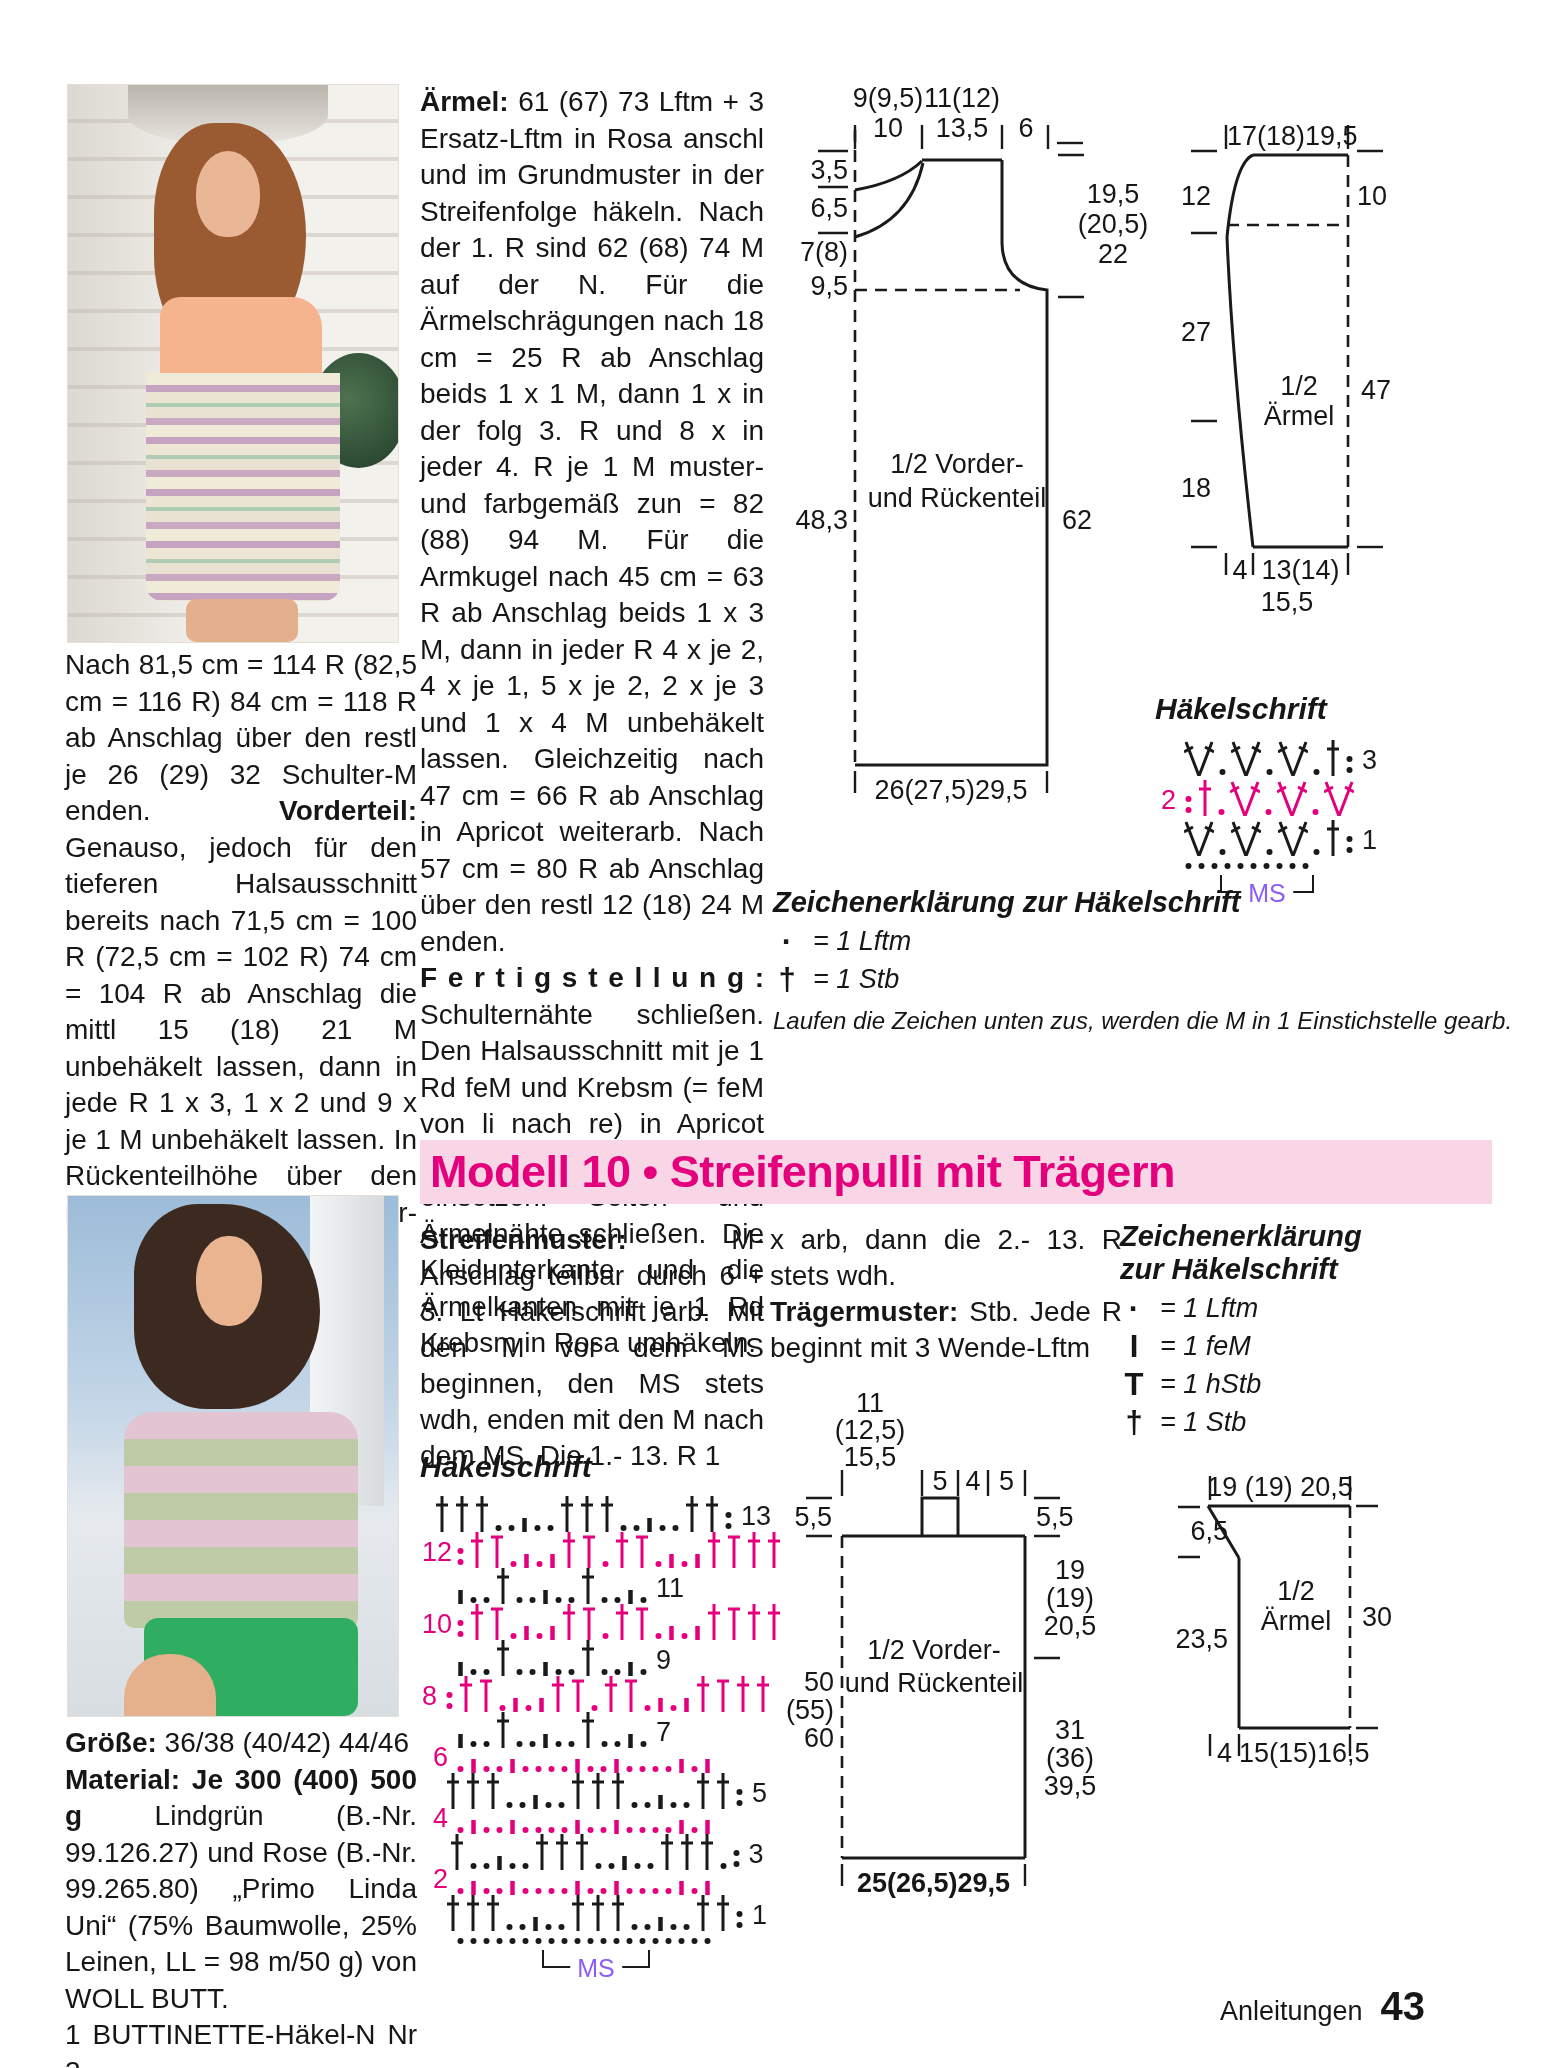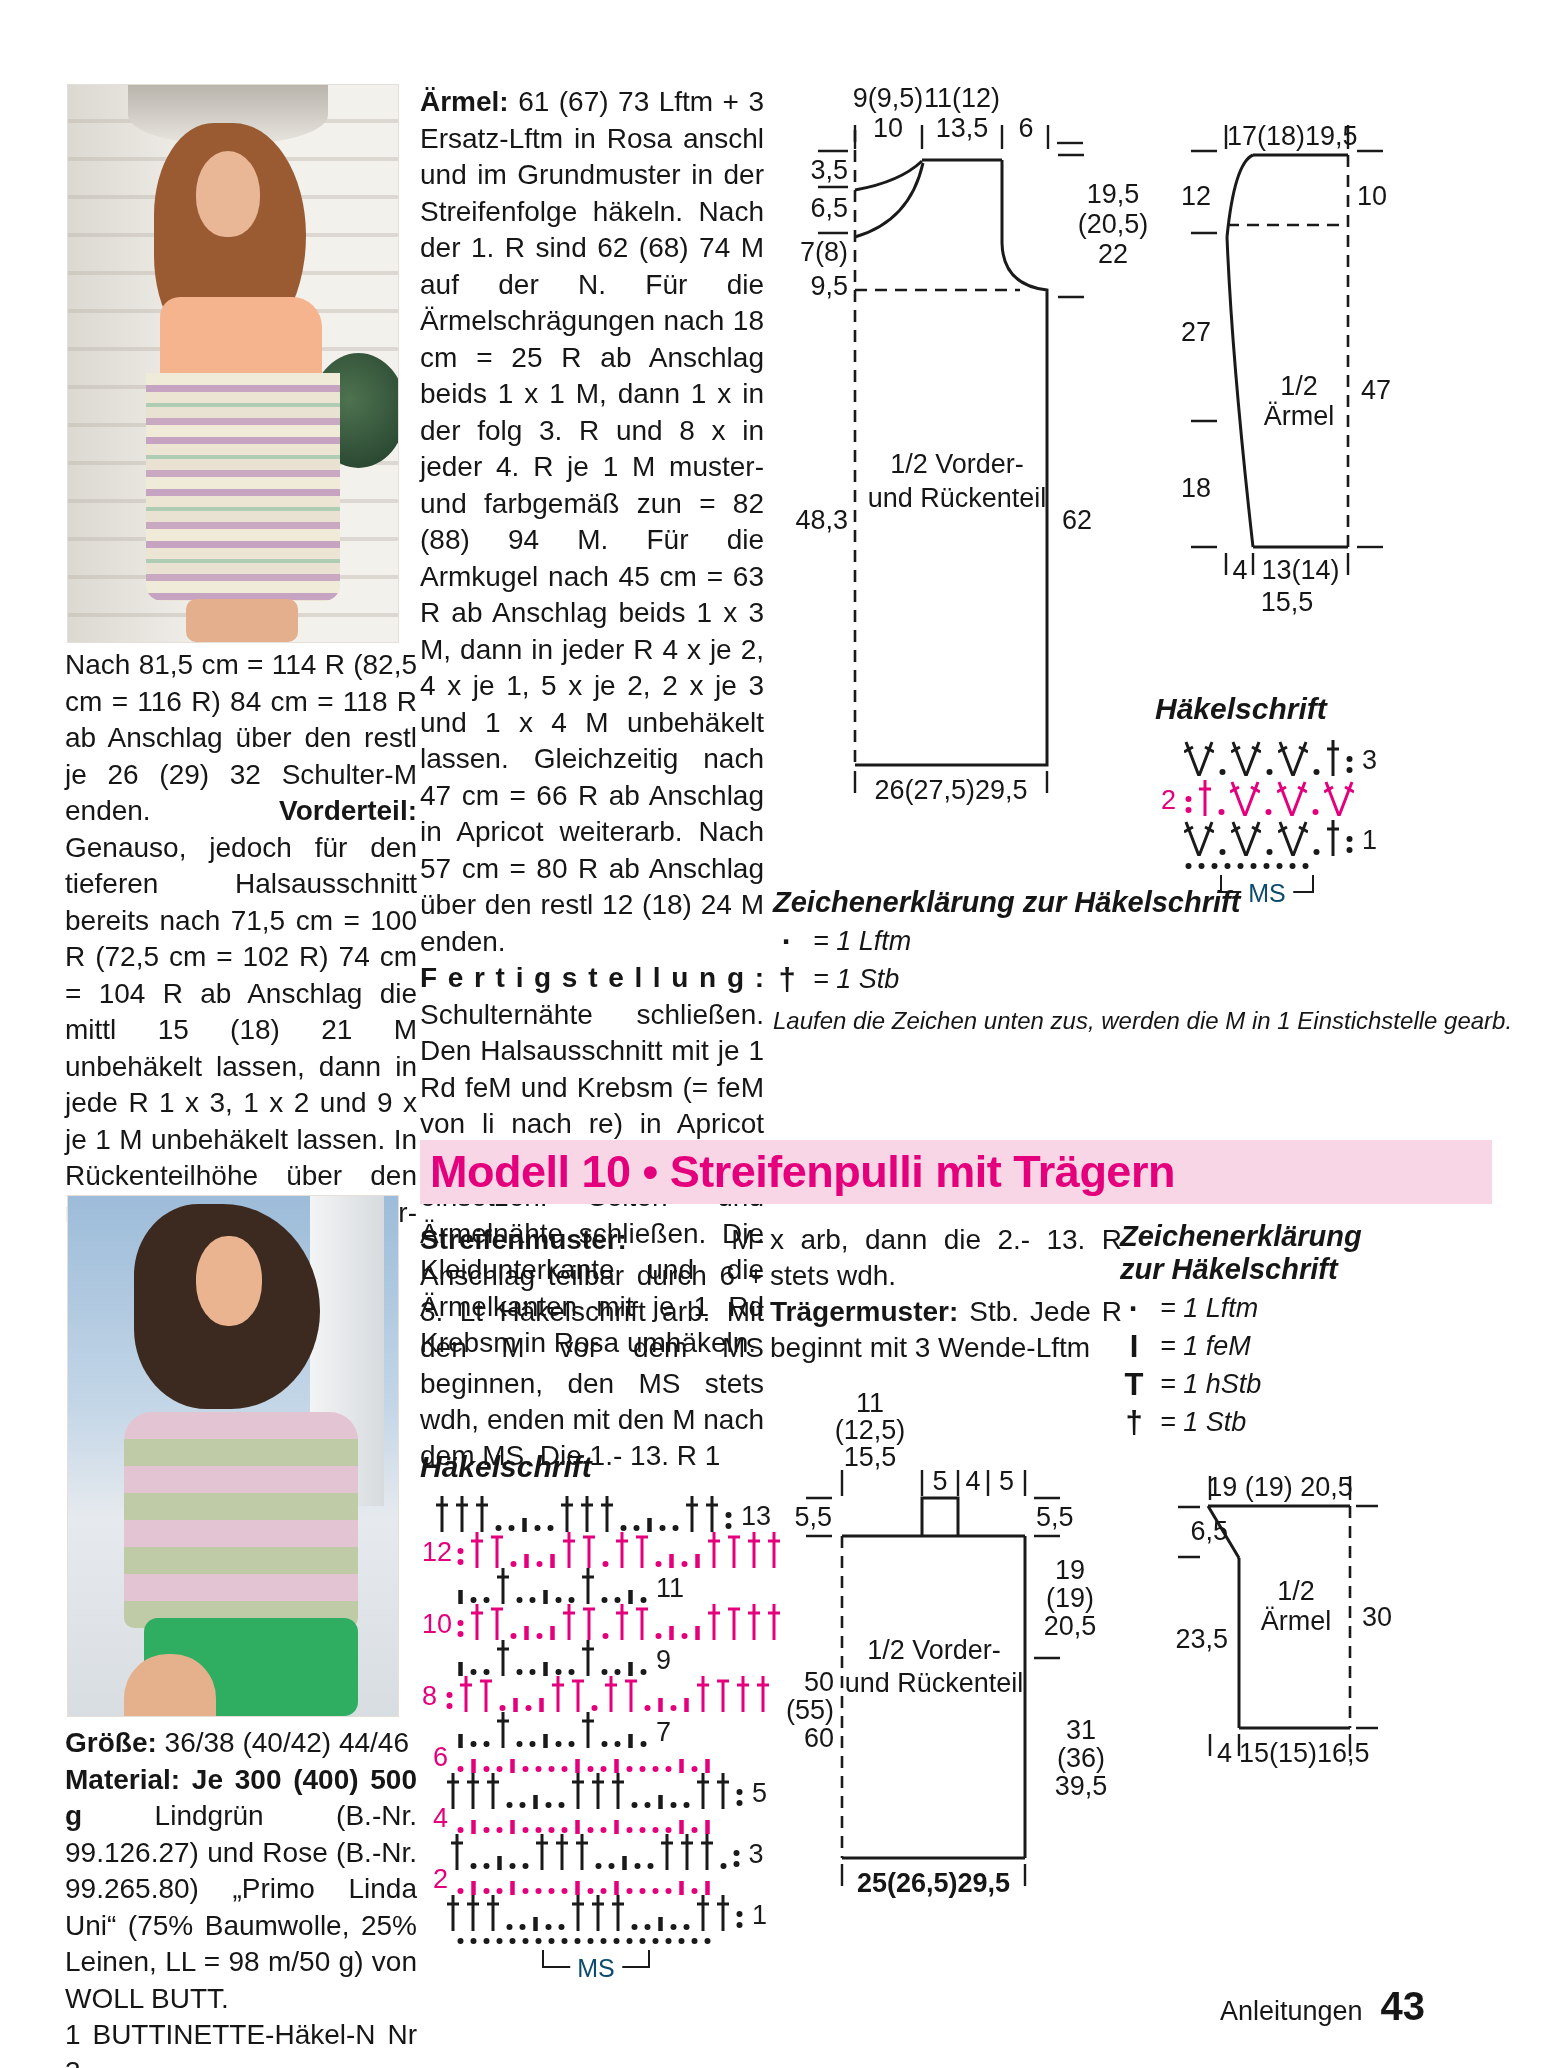--- a/index.html
+++ b/index.html
@@ -56,21 +56,21 @@
   
   .chart{position:absolute;color:#1a1a1a;}
   .crow{display:flex;align-items:flex-end;}
   .crow + .crow{margin-top:-6px;}
   .crow.pink{color:#e4007c;}
   .clab{width:34px;font-size:27px;}
   .clab.l{text-align:right;padding-right:8px;box-sizing:border-box;}
   .clab.r{text-align:left;padding-left:8px;box-sizing:border-box;}
   .ctoks{display:flex;align-items:flex-end;gap:4px;}
   .msbr{height:16px;border-left:2.6px solid #1a1a1a;border-right:2.6px solid #1a1a1a;border-bottom:2.6px solid #1a1a1a;position:relative;margin-top:5px;}
-  .msbr span{position:absolute;left:50%;top:4px;transform:translateX(-50%);background:#fff;padding:0 7px;font-size:25px;color:#0c4a6e;}
+  .msbr span{position:absolute;left:50%;top:4px;transform:translateX(-50%);background:#fff;padding:0 7px;font-size:25px;color:#8b5cf6;}
   
   .footer{position:absolute;left:1150px;top:1984px;width:275px;display:flex;align-items:baseline;justify-content:flex-end;gap:18px;}
   .fl{font-size:27px;}
   .fp{font-size:40px;font-weight:bold;}
 </style>
 </head>
 <body>
 
 <div class="page">
 
@@ -1242,21 +1242,21 @@
     <div class="lb c" style="left:188px;top:48px;width:30px;">4</div>
     <div class="lb c" style="left:218px;top:48px;width:37px;">5</div>
     <div class="lb r" style="left:8px;top:84px;width:54px;">5,5</div>
     <div class="lb r" style="left:8px;top:250px;width:56px;line-height:28px;">50
 (55)
 60</div>
     <div class="lb" style="left:266px;top:84px;width:60px;">5,5</div>
     <div class="lb c" style="left:258px;top:138px;width:84px;line-height:28px;">19
 (19)
 20,5</div>
-    <div class="lb c" style="left:258px;top:298px;width:84px;line-height:28px;padding-left:11px;">31
+    <div class="lb c" style="left:258px;top:298px;width:84px;line-height:28px;">31
 (36)
 39,5</div>
     <div class="lb c" style="left:74px;top:216px;width:180px;line-height:33px;">1/2 Vorder-
 und Rückenteil</div>
     <div class="lb c" style="left:72px;top:450px;width:183px;font-weight:bold;">25(26,5)29,5</div>
   </div>
 
   <div class="schem" style="left:1170px;top:1418px;width:270px;height:380px;">
     <svg width="270" height="380" viewBox="0 0 270 380">
       <path class="sld" d="M38 88 H180"></path>

